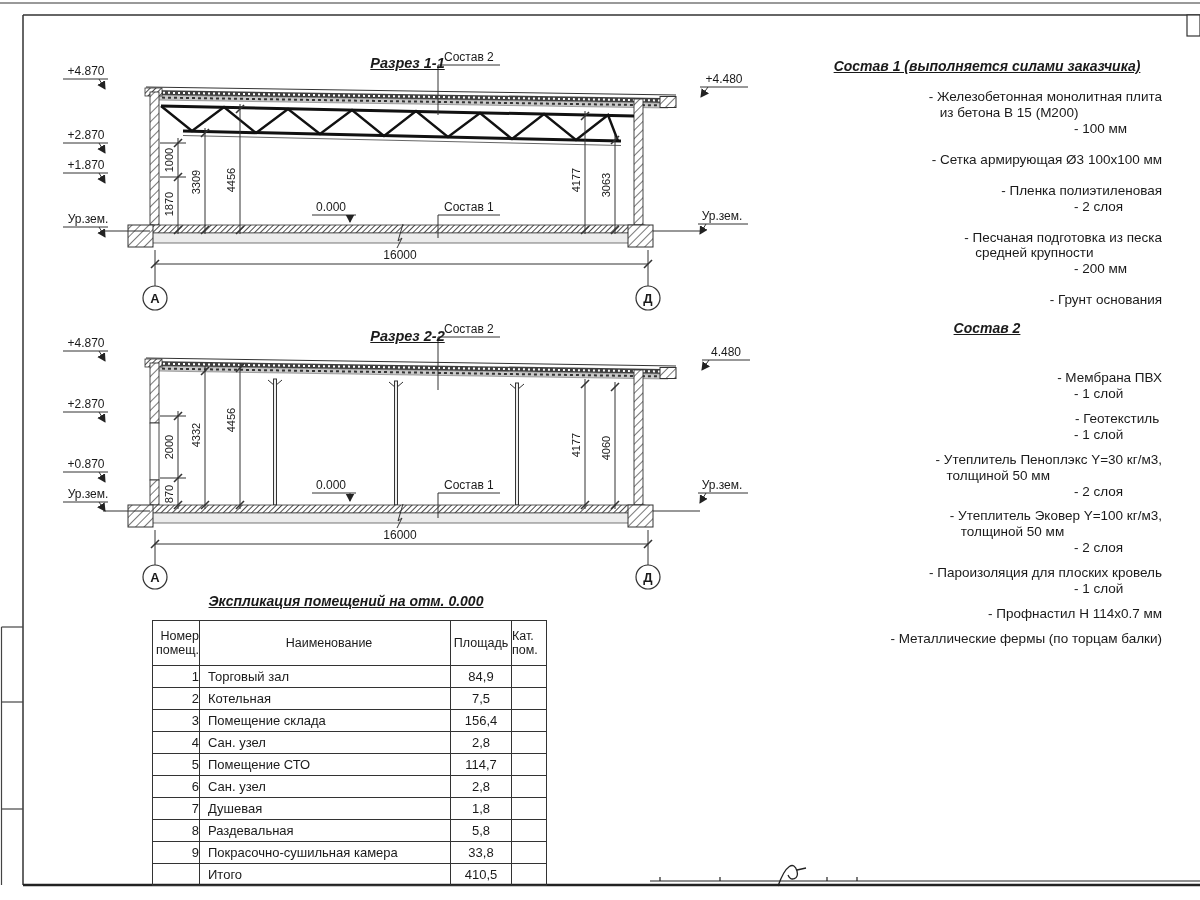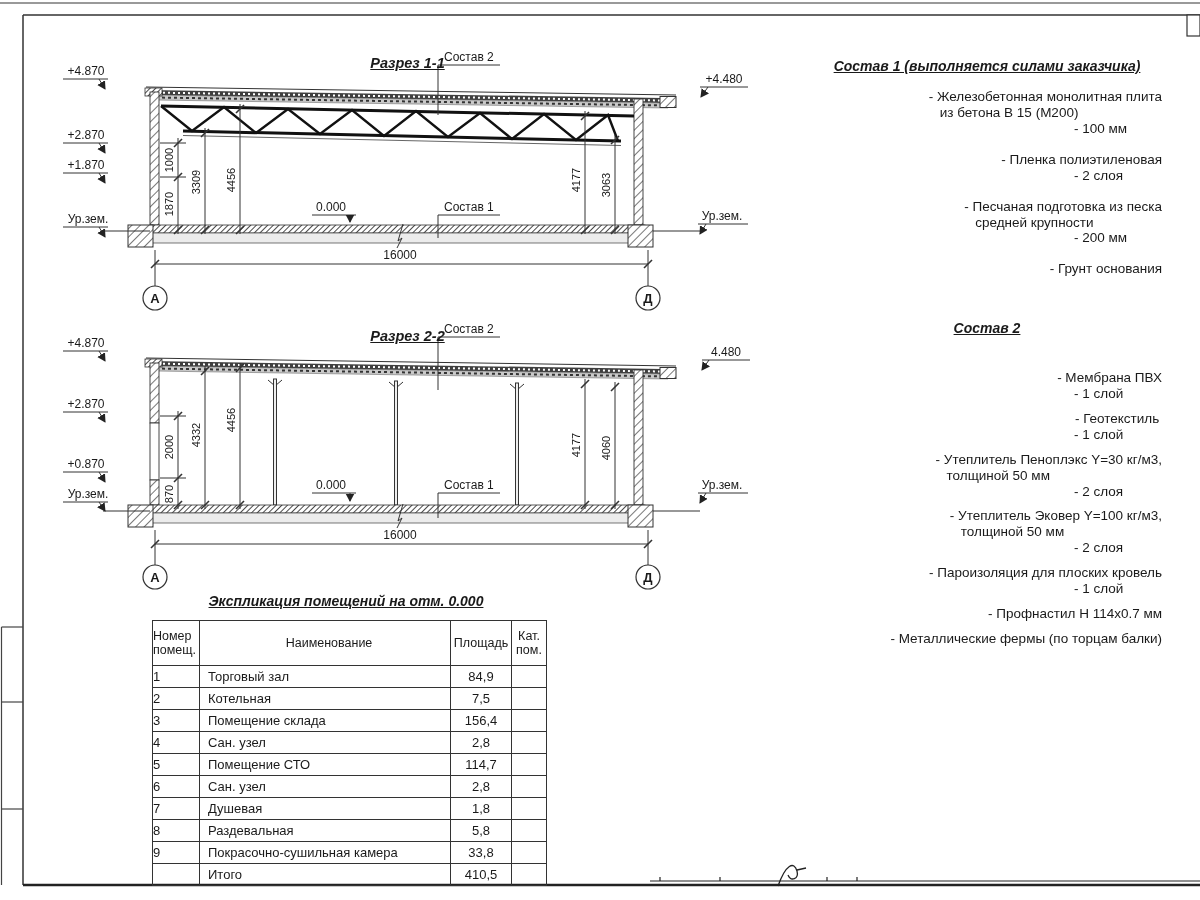--- a/index.html
+++ b/index.html
@@ -21,24 +21,24 @@
   .comp1 .ci{margin-top:15px;}
   .comp1 .comp-title{margin-bottom:8px;}
   .comp2 .ci{margin-top:9px;margin-left:12px;}
   .comp2 .comp-title{margin-bottom:34px;}
   .sched-title{position:absolute;left:150px;top:593px;width:392px;text-align:center;
                font-size:14px;font-weight:bold;font-style:italic;text-decoration:underline;}
   .sched{position:absolute;left:152px;top:620px;}
   .sched table{border-collapse:collapse;font-size:13px;}
   .sched th,.sched td{border:1.4px solid #333;height:21px;padding:0;}
   .sched th{font-weight:normal;white-space:pre-line;font-size:12.5px;height:44px;}
-  .c-num{width:46px;text-align:left;}
+  .c-num{width:46px;text-align:right;}
   .c-name{width:242px;text-align:left;padding-left:8px !important;}
   .c-area{width:60px;text-align:center;}
-  .c-cat{width:34px;text-align:center;}
+  .c-cat{width:34px;text-align:left;}
 </style>
 </head>
 <body>
 
 <div class="page">
 
 <svg width="1200" height="900" viewBox="0 0 1200 900">
   <defs>
     <pattern id="hatch" width="6" height="6" patternUnits="userSpaceOnUse" patternTransform="rotate(45)">
       <rect width="6" height="6" fill="#fff"></rect>
@@ -307,20 +307,24 @@
 <div class="sec-title" style="left:350px;top:304px;">Разрез 2-2</div>
 
 <div class="comp comp1" style="left:812px;top:58px;">
   <div class="comp-title">Состав 1 (выполняется силами заказчика)</div>
   <div class="ci">
         <div class="txt">- Железобетонная  монолитная плита
 из бетона В 15 (М200)</div>
         <div class="val">- 100 мм</div>
       </div>
   <div class="ci">
+        <div class="txt">- Сетка армирующая Ø3 100х100 мм</div>
+        <div class="val"></div>
+      </div>
+  <div class="ci">
         <div class="txt">- Пленка полиэтиленовая</div>
         <div class="val">-  2 слоя</div>
       </div>
   <div class="ci">
         <div class="txt">- Песчаная подготовка из песка
 средней крупности</div>
         <div class="val">- 200 мм</div>
       </div>
   <div class="ci">
         <div class="txt">- Грунт основания</div>

